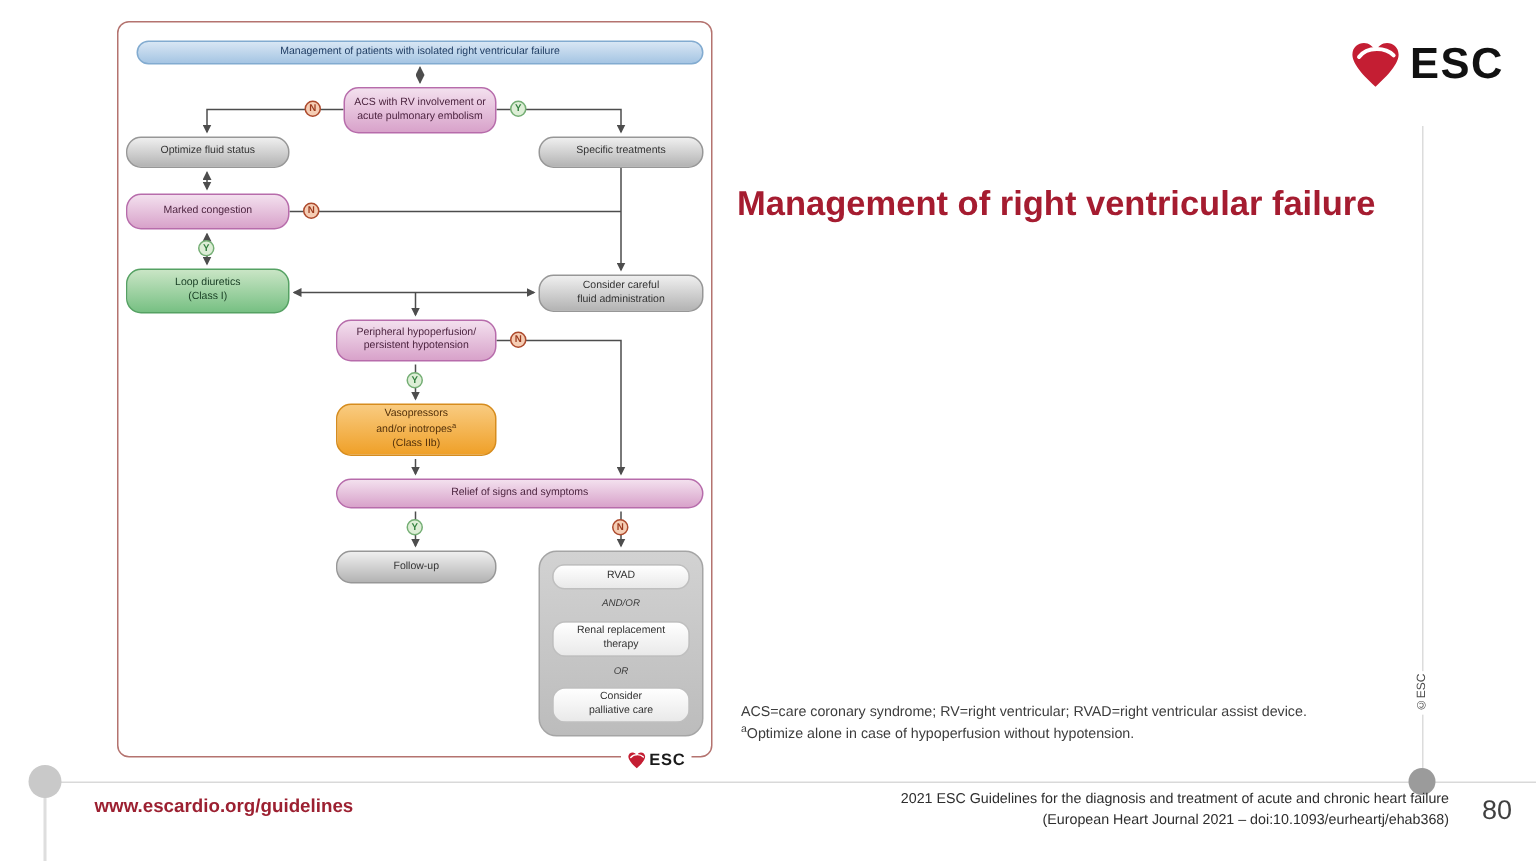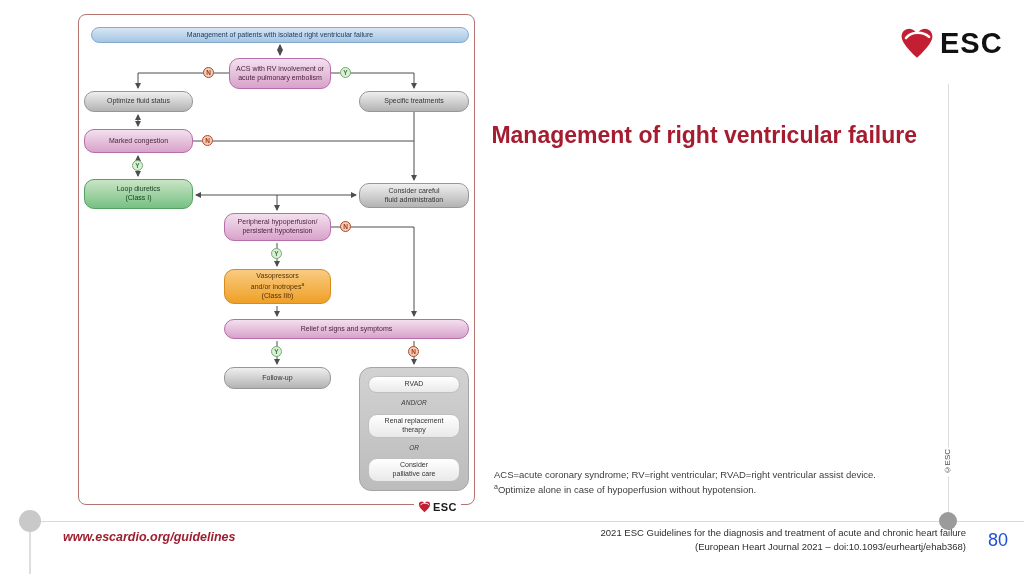--- a/index.html
+++ b/index.html
@@ -47,21 +47,21 @@
                  writing-mode:vertical-rl; transform:rotate(180deg); padding:2px 0; }
 
   
   .footer-hline { position:absolute; left:30px; top:521px; width:994px; height:1px; background:#d9d9d9; }
   .footer-vline-left { position:absolute; left:29px; top:521px; width:2px; height:53px; background:#dedede; }
   .dot-left  { position:absolute; left:19px; top:510px; width:22px; height:22px; border-radius:50%; background:#c9c9c9; }
   .dot-right { position:absolute; left:939px; top:512px; width:18px; height:18px; border-radius:50%; background:#9b9b9b; }
   .website { position:absolute; left:63px; top:530px; font-size:12.5px; font-weight:bold; color:#9c2031; }
   .citation { position:absolute; left:528px; top:526px; width:438px; text-align:right; font-size:9.5px;
               line-height:1.45; color:#2e2e2e; }
-  .page-num { position:absolute; left:988px; top:530px; font-size:18px; color:#1d4ed8; }
+  .page-num { position:absolute; left:988px; top:530px; font-size:18px; color:#404040; }
 </style>
 </head>
 <body>
 
 <div class="slide">
 
   <div class="chart">
 
     <svg class="connectors" viewBox="0 0 397 491">
       <defs>
@@ -178,33 +178,33 @@
     <svg width="36" height="33" viewBox="0 0 32 30">
       <path d="M16 28 C6 19 2 13 2 8.5 C2 4 5.5 1.5 9 1.5 C12 1.5 14.5 3.5 16 6.5 C17.5 3.5 20 1.5 23 1.5 C26.5 1.5 30 4 30 8.5 C30 13 26 19 16 28 Z" fill="#c41e33"></path>
       <path d="M6 10 C11 3.5 22 4 27 9" stroke="#fff" fill="none" stroke-width="2.4" stroke-linecap="round"></path>
     </svg>
     <span class="txt">ESC</span>
   </div>
 
   <h1 class="main-title">Management of right ventricular failure</h1>
 
   <div class="footnote">
-    <div>ACS=acute coronary syndrome; RV=right ventricular; RVAD=right ventricular assist device.</div>
+    <div>ACS=care coronary syndrome; RV=right ventricular; RVAD=right ventricular assist device.</div>
     <div><sup>a</sup><span>Optimize alone in case of hypoperfusion without hypotension.</span></div>
   </div>
 
   <div class="vline-right"></div>
   <div class="copyright-v">©ESC</div>
 
   <div class="footer-hline"></div>
   <div class="footer-vline-left"></div>
   <div class="dot-left"></div>
   <div class="dot-right"></div>
 
-  <a class="website" href="#" style="text-decoration:none; color:#9c2031;font-style:italic;">www.escardio.org/guidelines</a>
+  <a class="website" href="#" style="text-decoration:none; color:#9c2031;">www.escardio.org/guidelines</a>
 
   <div class="citation">
     <div>2021 ESC Guidelines for the diagnosis and treatment of acute and chronic heart failure</div>
     <div>(European Heart Journal 2021 – doi:10.1093/eurheartj/ehab368)</div>
   </div>
 
   <div class="page-num">80</div>
 
 </div>
 

